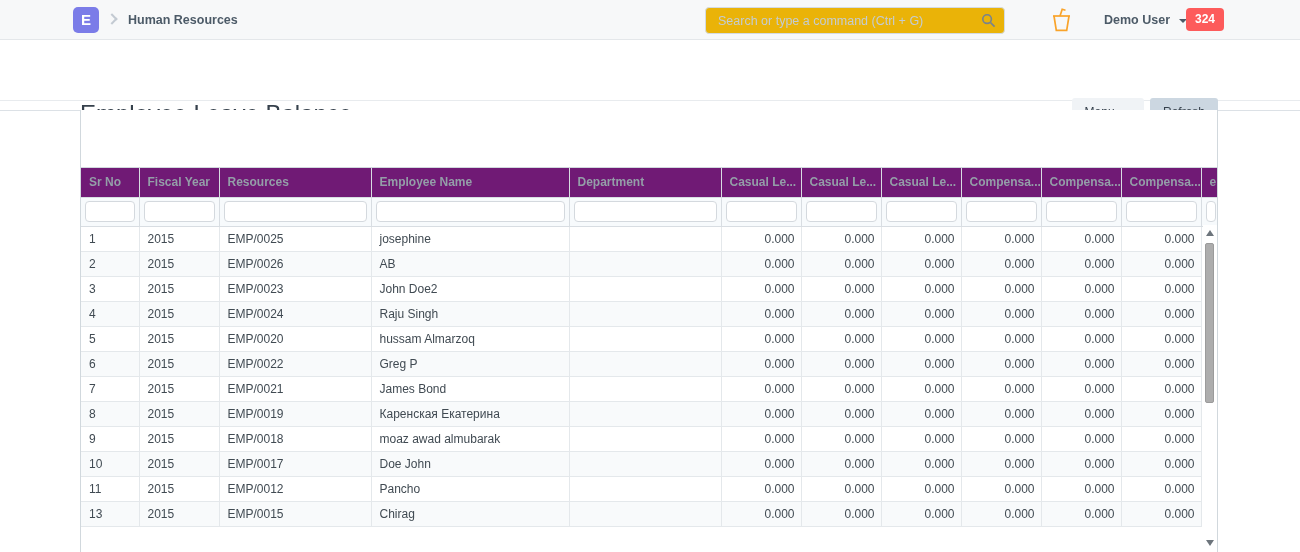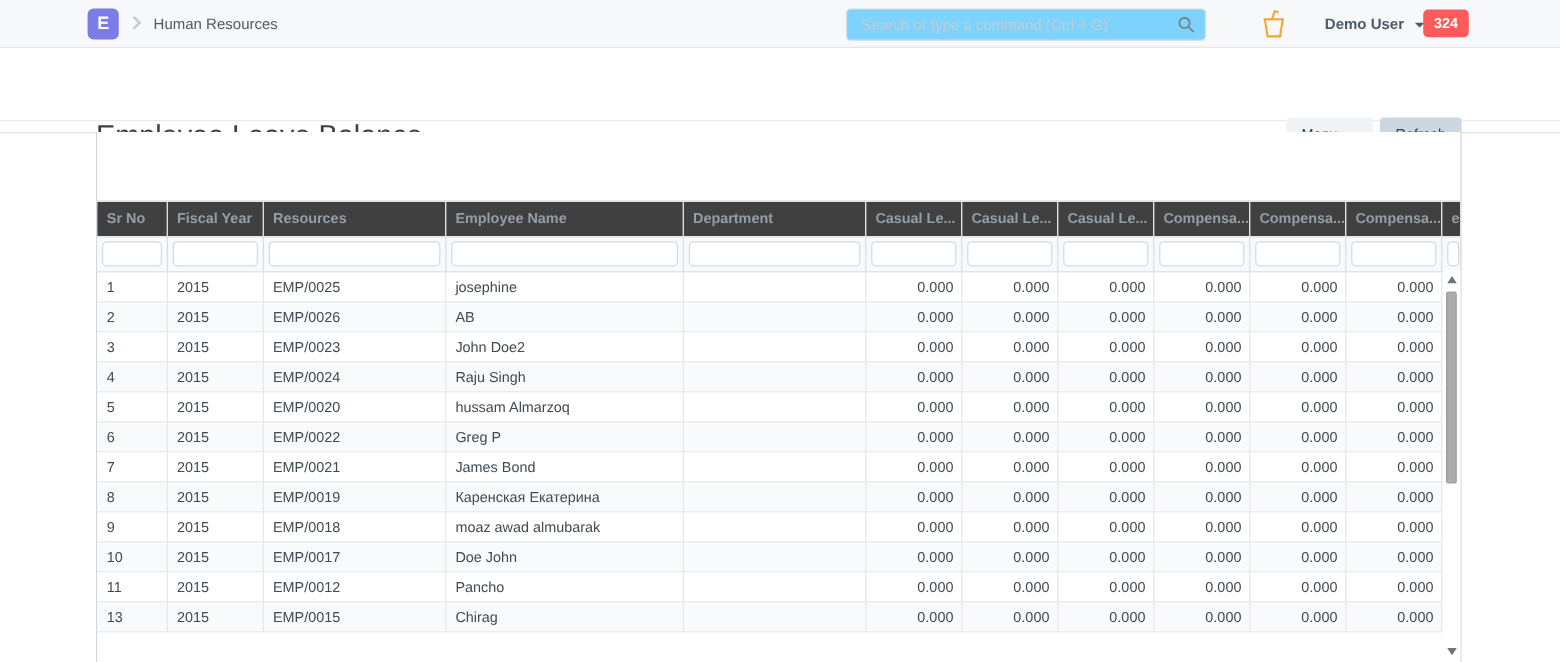--- a/index.html
+++ b/index.html
@@ -10,24 +10,24 @@
   
   .navbar { position:absolute; top:0; left:0; right:0; height:40px;
             background:#f7f8f9; border-bottom:1px solid #e4e7ea; }
   .logo { position:absolute; left:73px; top:7px; width:26px; height:26px;
           background:#7b7ce8; border-radius:5px; color:#fff; font-weight:bold;
           font-size:15px; text-align:center; line-height:26px; cursor:pointer; }
   .crumb-chev { position:absolute; left:108px; top:15px; width:8px; height:8px;
           border-top:2px solid #c3cad2; border-right:2px solid #c3cad2;
           transform:rotate(45deg); }
   .breadcrumb { position:absolute; left:128px; top:13px; font-size:12.5px;
-          font-weight:normal; color:#4c5a67; cursor:pointer; }
+          font-weight:bold; color:#4c5a67; cursor:pointer; }
   .searchwrap { position:absolute; left:705px; top:7px; width:300px; height:27px; }
   .searchwrap input { width:100%; height:100%; border:1px solid #d4dbe2; border-radius:4px;
-          background:#7dd3fc; font-size:12.5px; padding:0 48px 0 12px; color:#36414c;
+          background:#eab308; font-size:12.5px; padding:0 48px 0 12px; color:#36414c;
           font-family:inherit; outline:none; }
   .searchwrap input::placeholder { color:#c3ccd4; }
   .search-icon { position:absolute; right:9px; top:6px; width:15px; height:15px; }
   .cup-icon { position:absolute; left:1052px; top:8px; width:19px; height:24px; cursor:pointer; }
   .userbox { position:absolute; left:1082px; top:13px; font-size:12.5px; font-weight:bold;
           color:#4c5a67; cursor:pointer;margin-left:22px; }
   .caret { display:inline-block; width:0; height:0; border-left:4px solid transparent;
           border-right:4px solid transparent; border-top:4px solid #4c5a67;
           margin-left:6px; vertical-align:middle; }
   .badge { position:absolute; left:1186px; top:8px; height:23px; min-width:28px;
@@ -53,21 +53,21 @@
           background:#fff; border-left:1px solid #d1d8dd; border-right:1px solid #d1d8dd; }
   .filter-area { position:absolute; top:0; left:0; right:0; height:57px; padding:14px 0 0 15px; }
   .filter-area input { height:28px; border:1px solid #d4d9de; border-radius:4px;
           font-size:12px; font-family:inherit; color:#36414c; padding:0 10px; outline:none; }
   .filter-fy { width:158px; }
   .filter-co { width:160px; margin-left:30px; }
 
   .datatable { position:absolute; top:57px; left:0; right:0; bottom:0;
           border-top:1px solid #d1d8dd; overflow:hidden; }
   table { border-collapse:collapse; table-layout:fixed; width:1136px; font-size:12px; }
-  th { height:29px; background:#404040; font-weight:bold; color:#949ea8; text-align:left;
+  th { height:29px; background:#701a75; font-weight:bold; color:#949ea8; text-align:left;
        padding:0 8px; border-right:1px solid #d8dde2; border-bottom:1px solid #d8dde2;
        white-space:nowrap; overflow:hidden; cursor:pointer; }
   .filter-row td { height:29px; background:#f7fafc; border-right:1px solid #d8dde2;
        border-bottom:1px solid #d8dde2; padding:3px 4px; overflow:hidden; }
   .cfilter { width:100%; height:21px; border:1px solid #d4d9de; border-radius:4px;
        background:#fff; outline:none; font-family:inherit; font-size:11px; padding:0 4px; }
   tbody td { height:25px; border-right:1px solid #e4e8eb; border-bottom:1px solid #e4e8eb;
        padding:0 8px; white-space:nowrap; overflow:hidden; color:#404a52; }
   tbody tr:nth-child(even) { background:#f8fafb; }
   td.num { text-align:right; padding-right:6px; }

